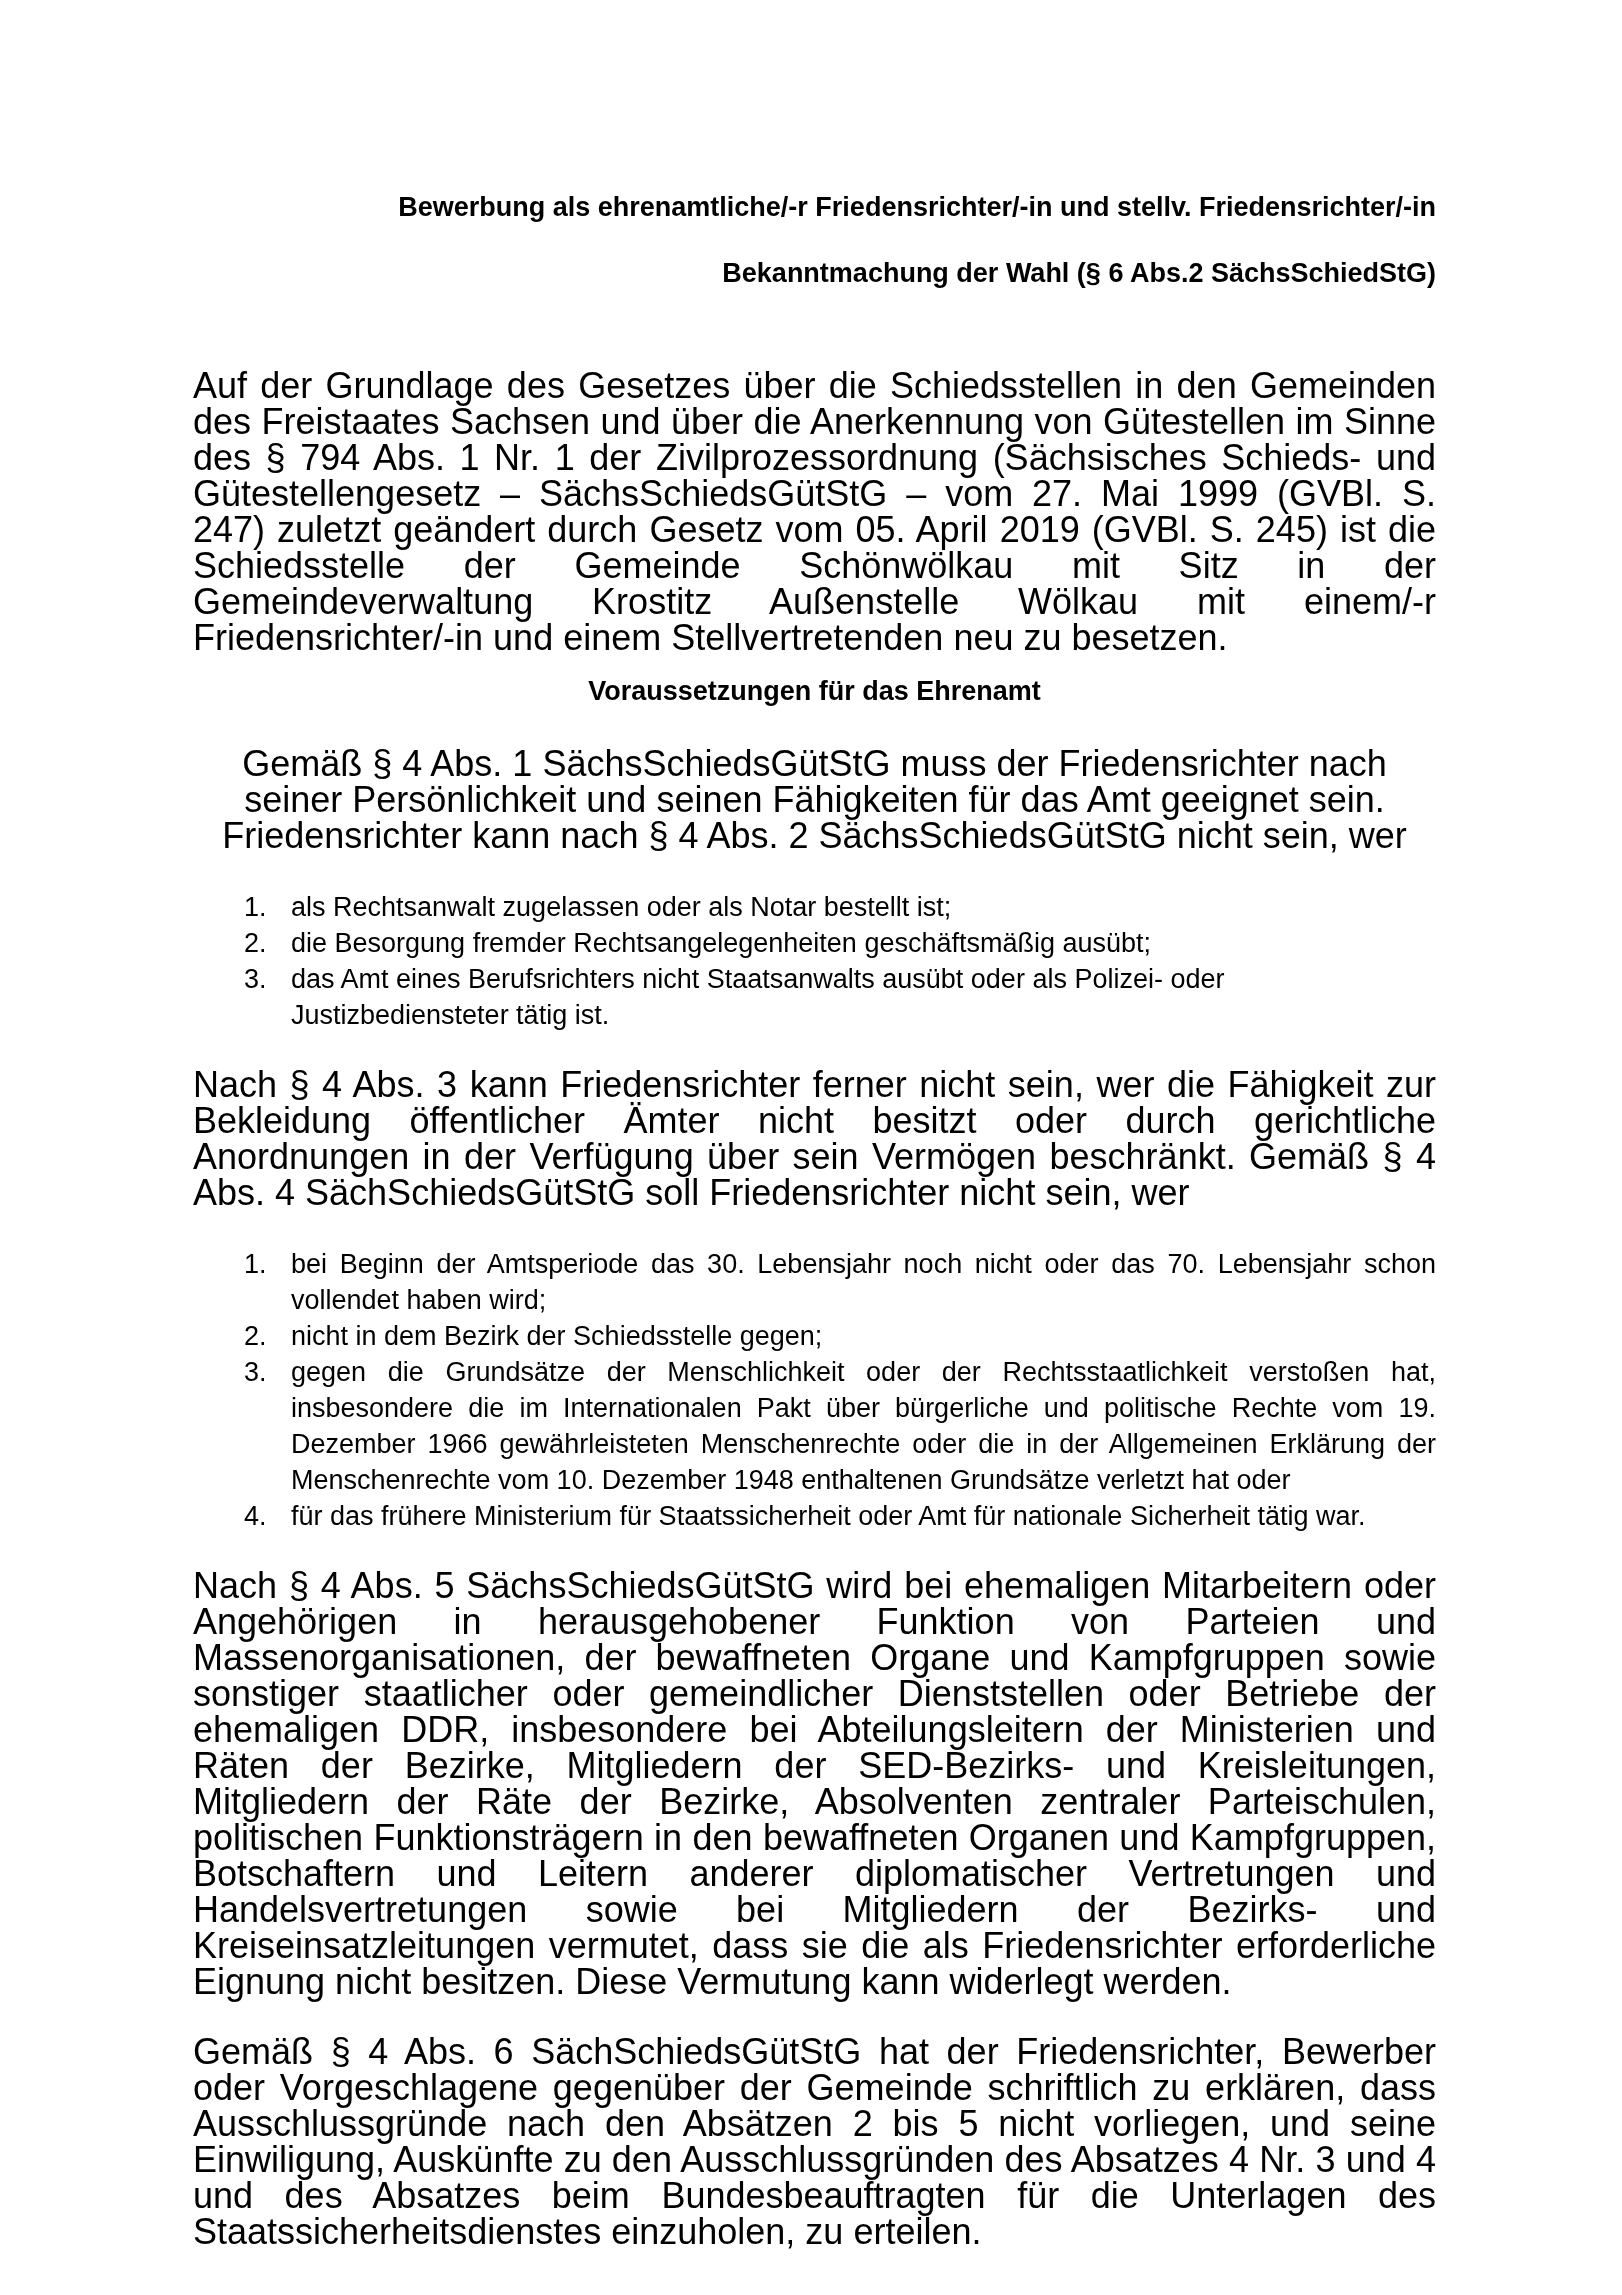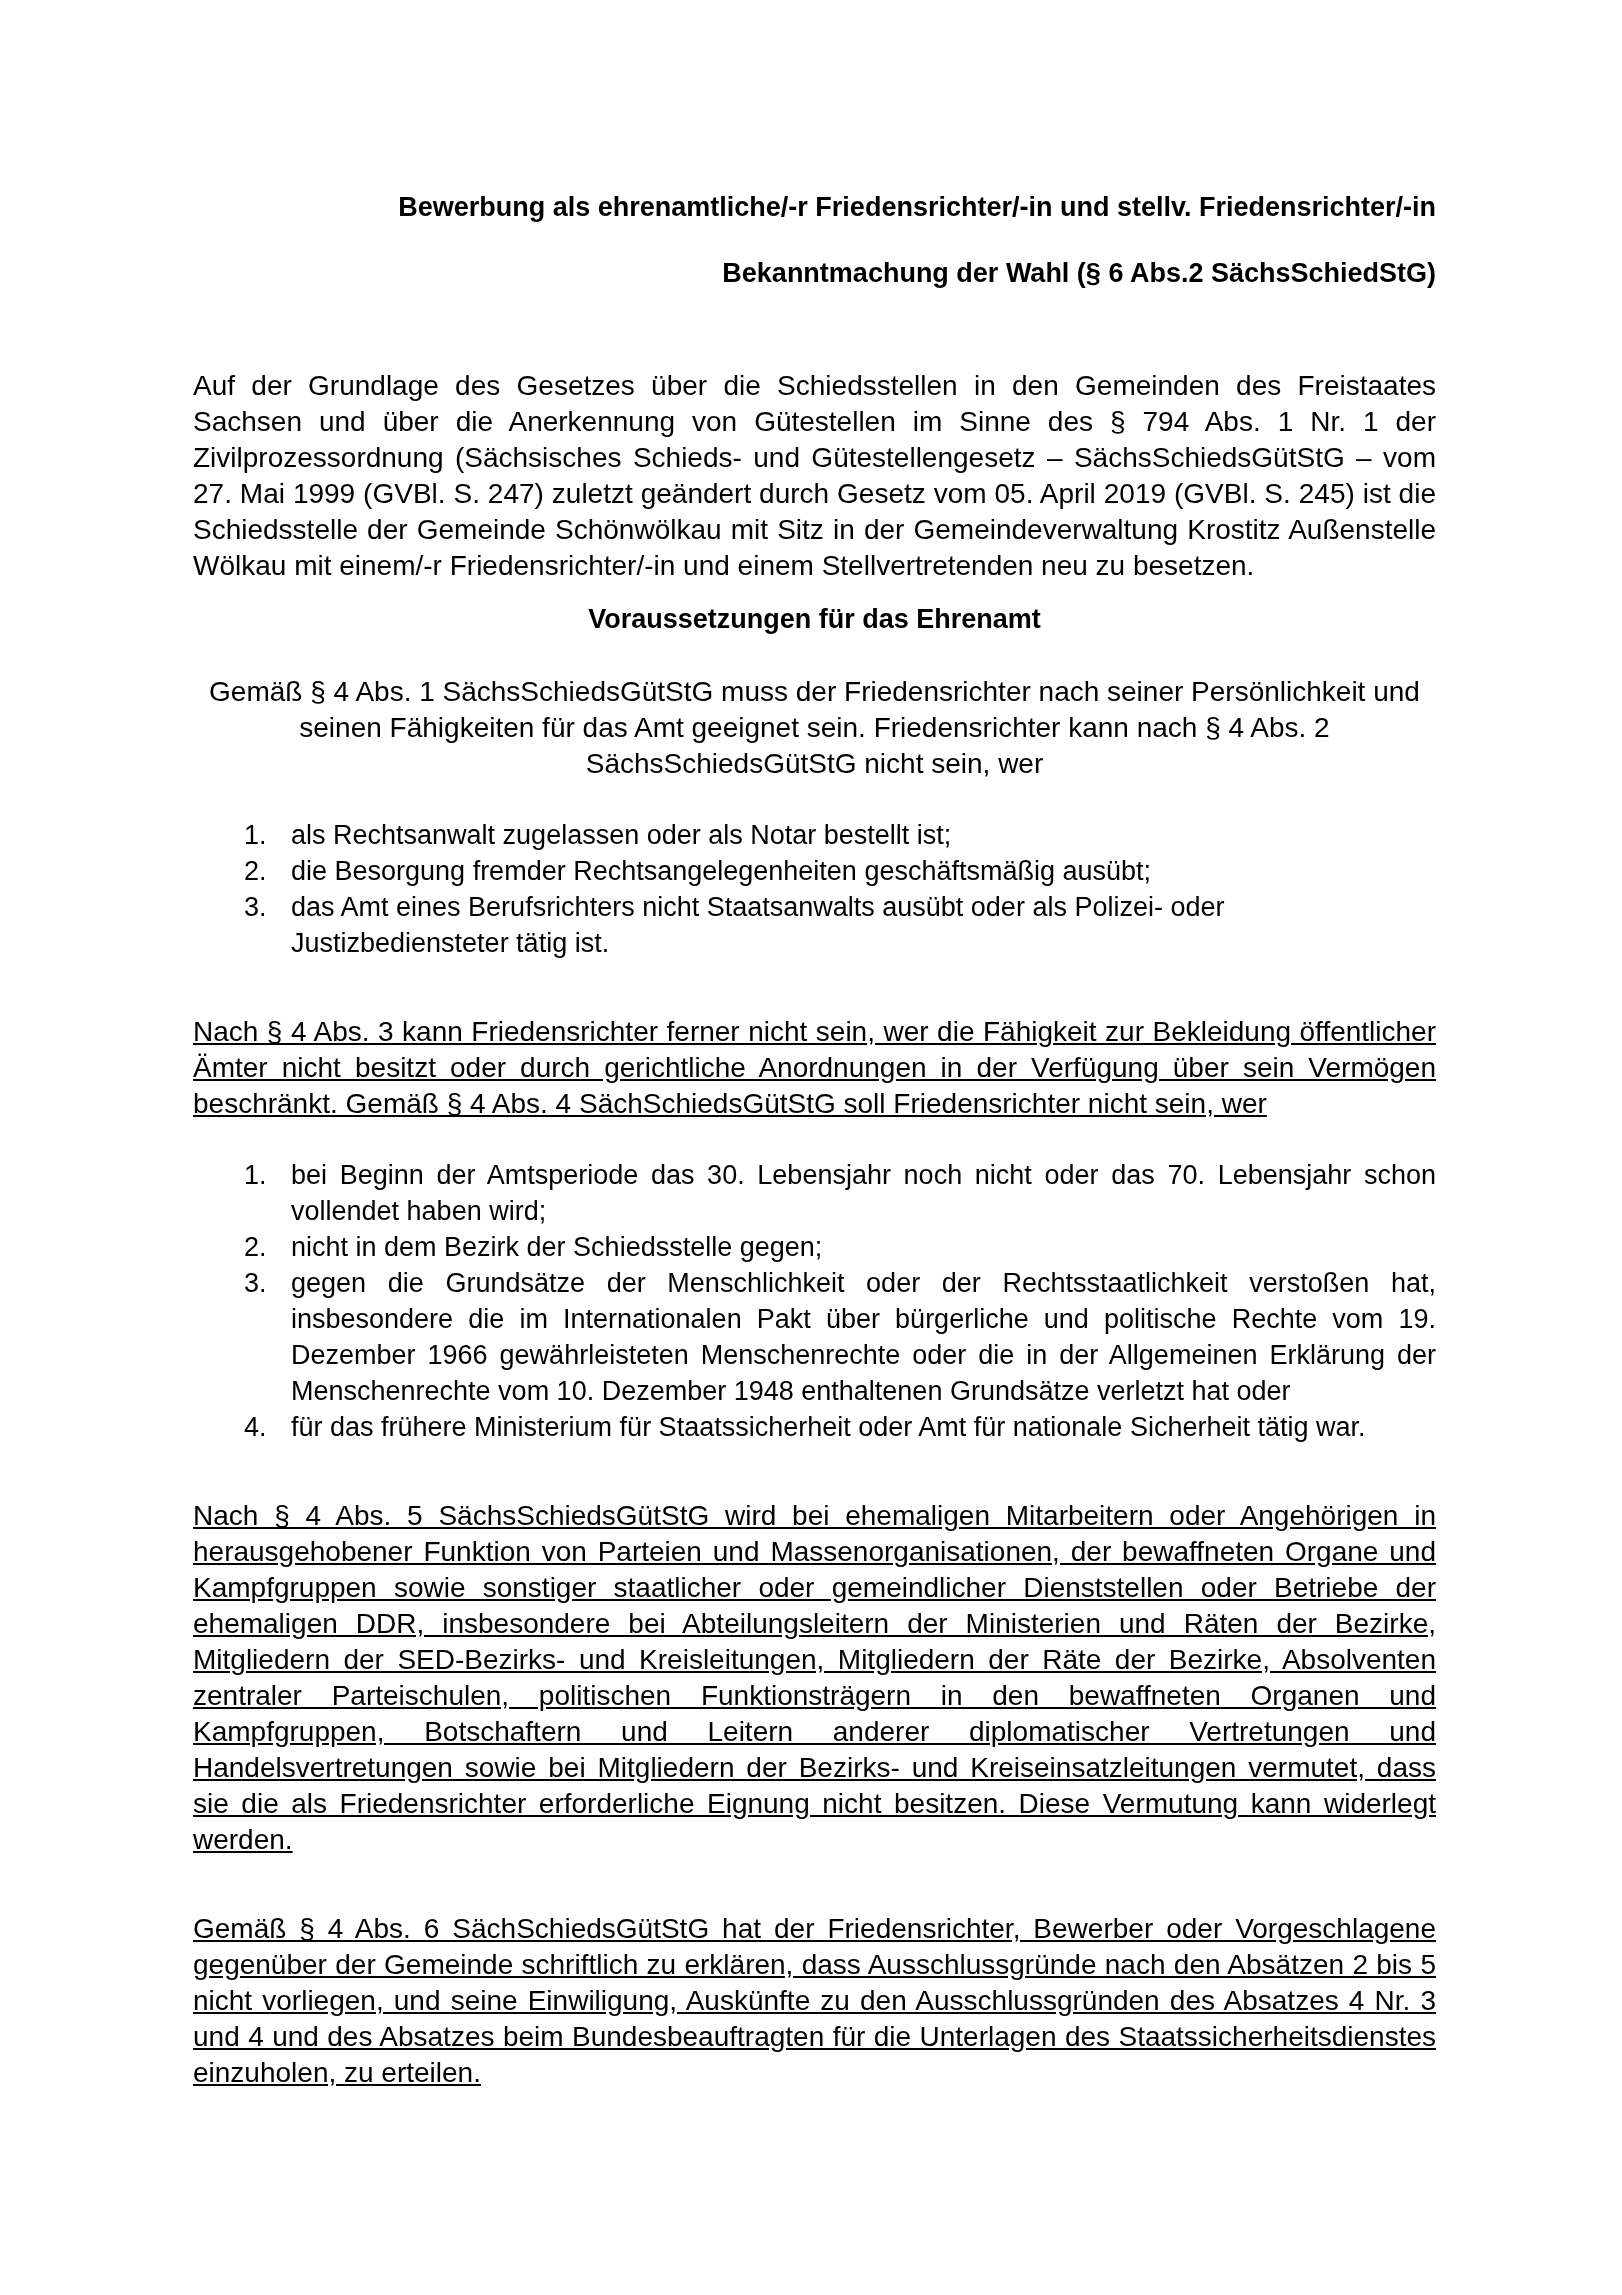--- a/index.html
+++ b/index.html
@@ -25,36 +25,36 @@
       font-weight: bold;
       font-size: 27px;
       line-height: 35px;
       text-align: right;
       margin: 0;
     }
     .title + .title {
       margin-top: 31px;
     }
     .para {
-      font-size: 28px;
+      font-size: 36px;
       line-height: 36px;
       margin: 0;
       text-align: justify;
     }
     .para.left { text-align: center; }
     .intro { margin-top: 77px; }
     .section-heading {
       font-weight: bold;
       font-size: 27px;
       line-height: 35px;
       text-align: center;
       margin: 18.3px 0 0 0;
     }
     .gap-lg { margin-top: 37px; }
-    .gap-md { margin-top: 53px; text-decoration: underline; }
+    .gap-md { margin-top: 34px; }
     ol.list {
       list-style: none;
       margin: 35px 0 0 0;
       padding: 0;
     }
     ol.list li {
       position: relative;
       padding-left: 98px;
       font-size: 27px;
       line-height: 36px;

